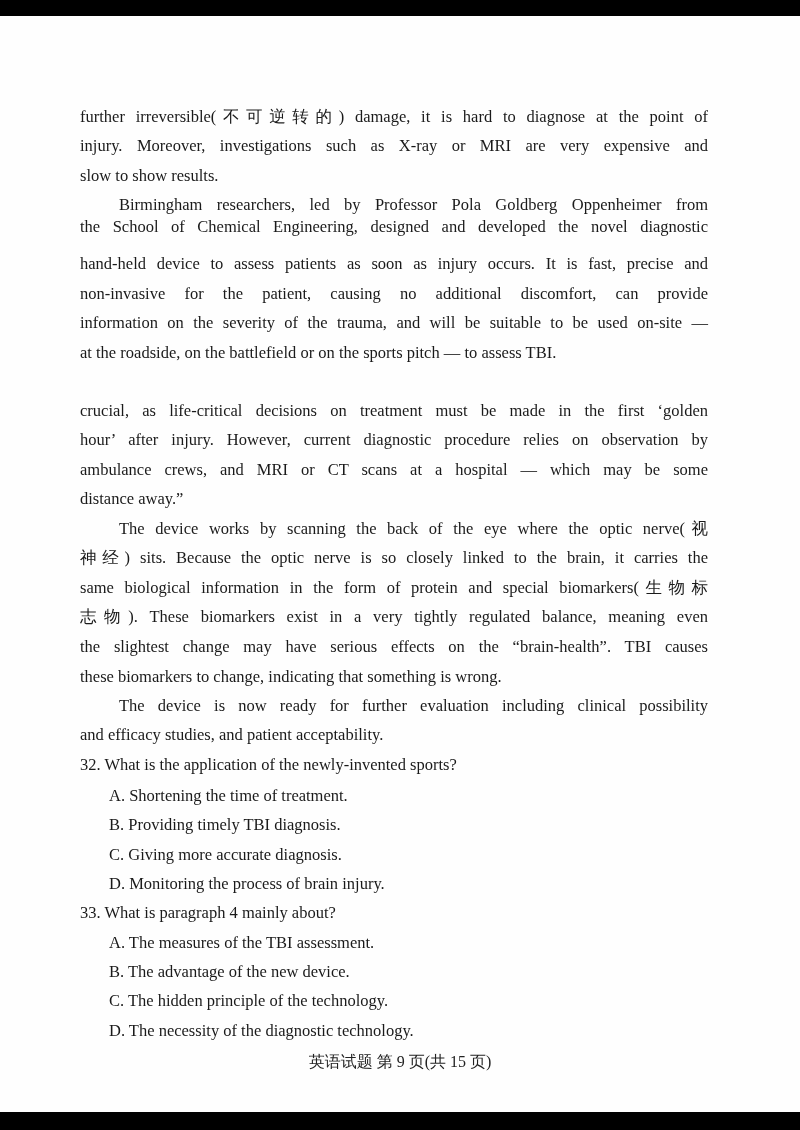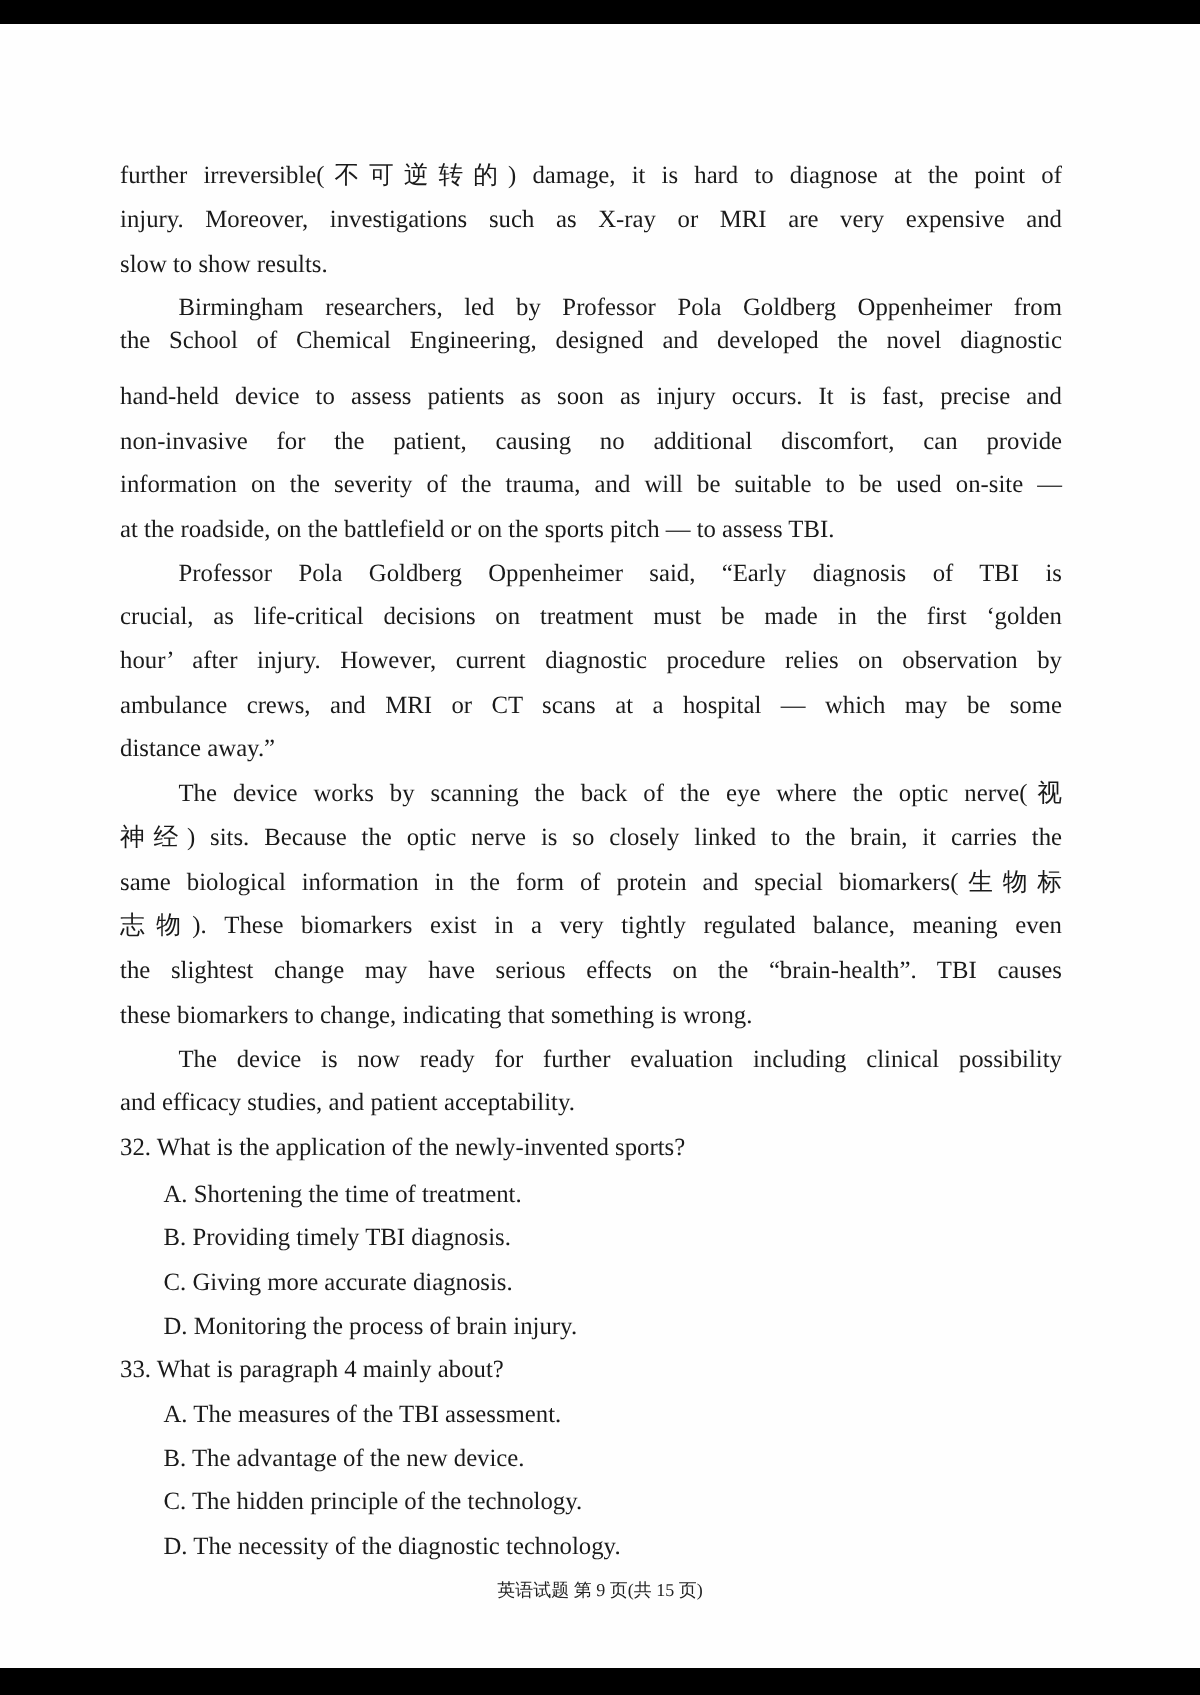--- a/index.html
+++ b/index.html
@@ -16,42 +16,41 @@
       position: absolute; left: 80px; width: 628px;
       font-size: 16.5px; line-height: 20px; height: 20px;
       white-space: nowrap; text-align: justify; text-align-last: justify;
     }
     .line.last { text-align-last: left; }
     .line.indent { left: 119px; width: 589px; }
     .q { left: 80px; width: 628px; text-align-last: left; }
     .opt { left: 109px; width: 600px; text-align-last: left; }
     .footer {
       position: absolute; left: 0; width: 800px; top: 1052px;
-      text-align: center; font-size: 12px; color: #222;
+      text-align: center; font-size: 16px; color: #222;
     }
   </style>
 </head>
 <body>
 
 <div class="bar-top"></div>
 
 <div class="page">
 
   <div class="line" style="top:107px">further irreversible(不可逆转的) damage, it is hard to diagnose at the point of</div>
   <div class="line" style="top:136px">injury. Moreover, investigations such as X-ray or MRI are very expensive and</div>
   <div class="line last" style="top:166px">slow to show results.</div>
 
   <div class="line indent" style="top:195px">Birmingham researchers, led by Professor Pola Goldberg Oppenheimer from</div>
   <div class="line" style="top:217px">the School of Chemical Engineering, designed and developed the novel diagnostic</div>
   <div class="line" style="top:254px">hand-held device to assess patients as soon as injury occurs. It is fast, precise and</div>
   <div class="line" style="top:284px">non-invasive for the patient, causing no additional discomfort, can provide</div>
   <div class="line" style="top:313px">information on the severity of the trauma, and will be suitable to be used on-site —</div>
   <div class="line last" style="top:343px">at the roadside, on the battlefield or on the sports pitch — to assess TBI.</div>
 
-  <div class="line indent" style="top:372px">Professor Pola Goldberg Oppenheimer said, “Early diagnosis of TBI is</div>
   <div class="line" style="top:430px">hour’ after injury. However, current diagnostic procedure relies on observation by</div>
   <div class="line" style="top:401px">crucial, as life-critical decisions on treatment must be made in the first ‘golden</div>
   <div class="line" style="top:460px">ambulance crews, and MRI or CT scans at a hospital — which may be some</div>
   <div class="line last" style="top:489px">distance away.”</div>
 
   <div class="line indent" style="top:519px">The device works by scanning the back of the eye where the optic nerve(视</div>
   <div class="line" style="top:548px">神经) sits. Because the optic nerve is so closely linked to the brain, it carries the</div>
   <div class="line" style="top:578px">same biological information in the form of protein and special biomarkers(生物标</div>
   <div class="line" style="top:607px">志物). These biomarkers exist in a very tightly regulated balance, meaning even</div>
   <div class="line" style="top:637px">the slightest change may have serious effects on the “brain-health”. TBI causes</div>

